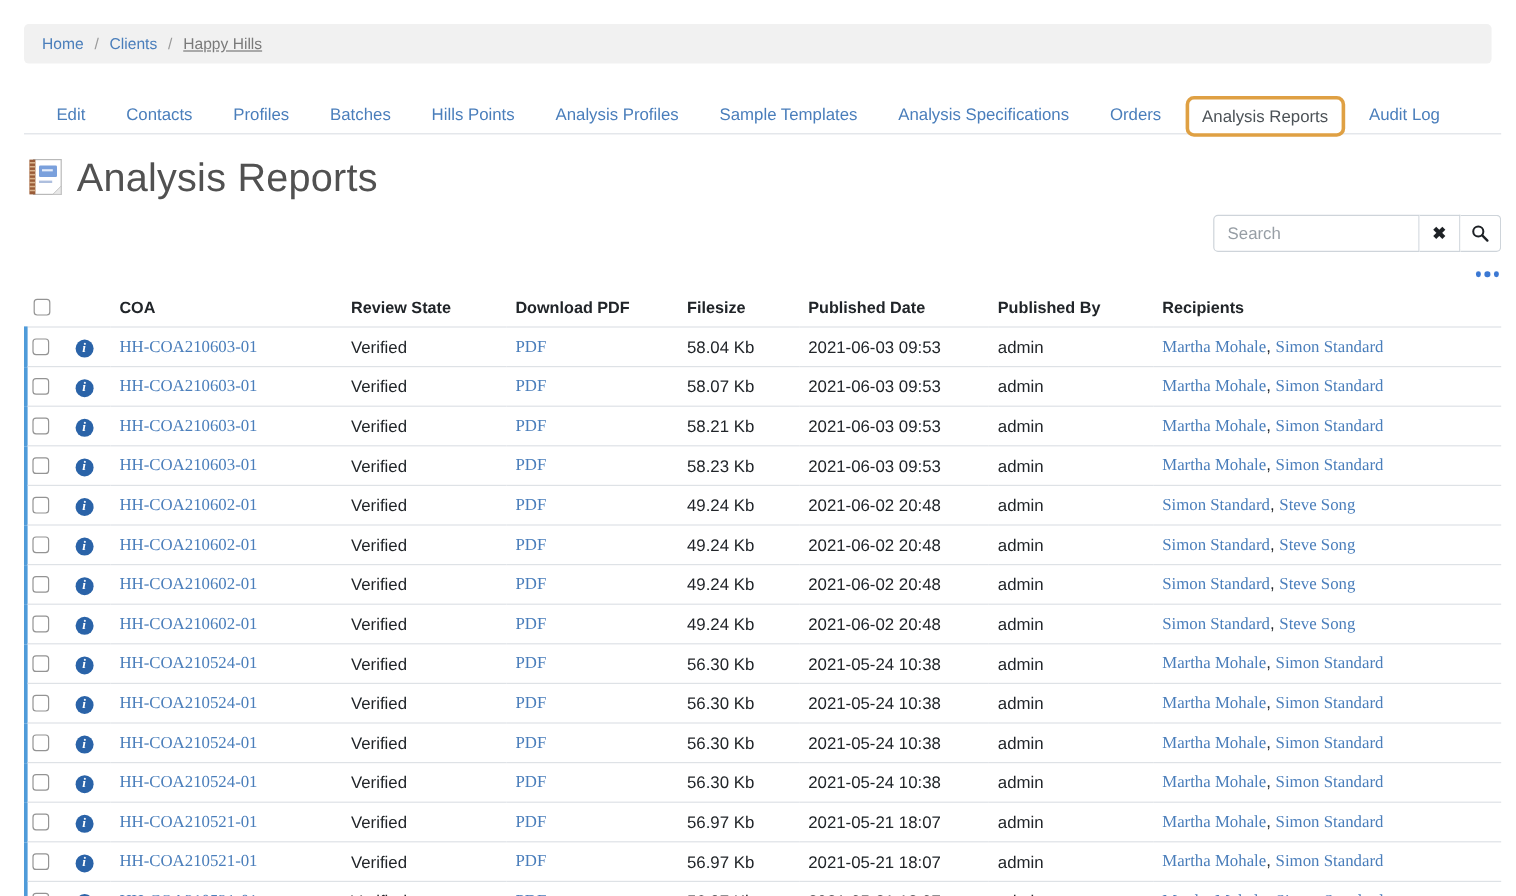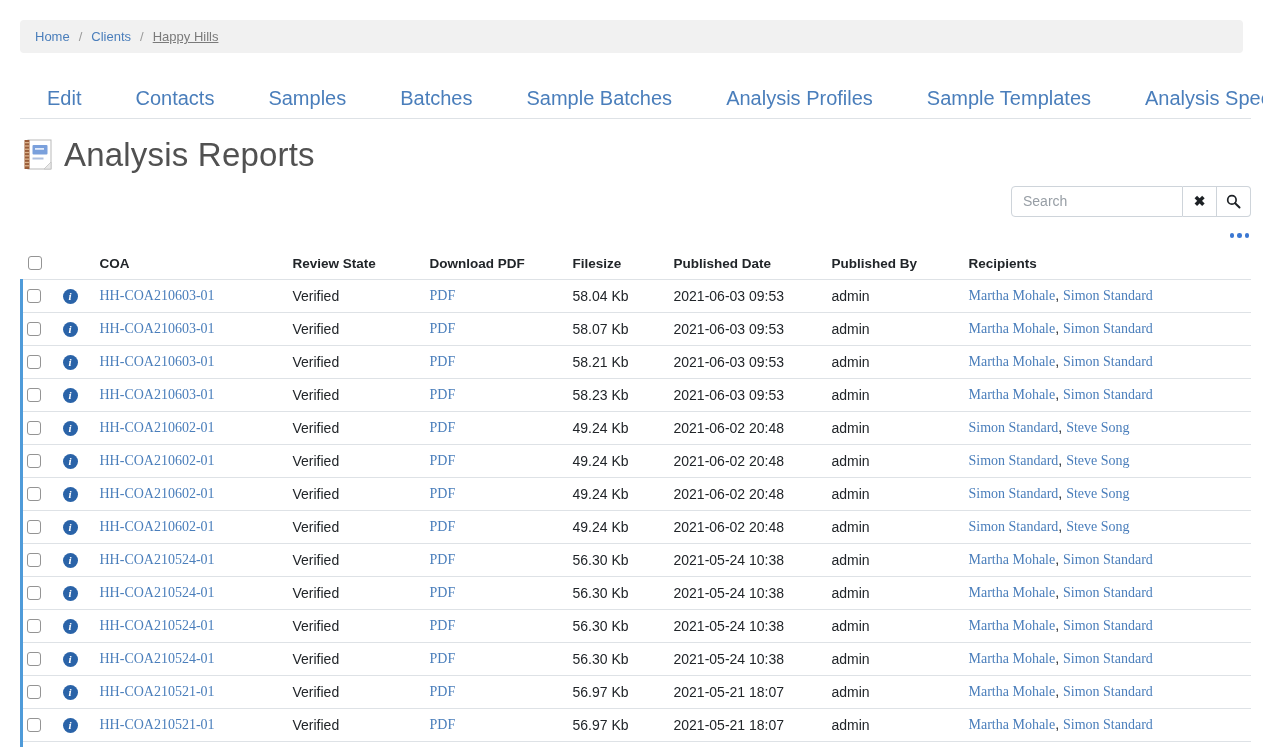--- a/index.html
+++ b/index.html
@@ -27,22 +27,21 @@
   .breadcrumb a { color: #4a7ebb; text-decoration: none; }
   .breadcrumb .sep { color: #9a9a9a; padding: 0 9px; }
   .breadcrumb .current { color: #7a7a7a; text-decoration: underline; }
 
   
   .tabs {
     margin-top: 26px;
     border-bottom: 1px solid #dee2e6;
     display: flex; align-items: flex-end;
     padding-left: 10px;
-    font-size: 20px;
-    gap: 20px;
+    font-size: 14px;
   }
   .tab {
     padding: 8px 17px;
     color: #4a7ebb;
     cursor: pointer;
     white-space: nowrap;
   }
   .tab.active {
     color: #4c5257;
     background: #fff;
@@ -165,23 +164,23 @@
       <a href="#">Home</a>
       <span class="sep">/</span>
       <a href="#">Clients</a>
       <span class="sep">/</span>
       <span class="current">Happy Hills</span>
     </nav>
 
   <nav class="tabs" id="tabs">
       <span class="tab">Edit</span>
       <span class="tab">Contacts</span>
-      <span class="tab">Samples</span>
+      <span class="tab">Profiles</span>
       <span class="tab">Batches</span>
-      <span class="tab">Sample Batches</span>
+      <span class="tab">Hills Points</span>
       <span class="tab">Analysis Profiles</span>
       <span class="tab">Sample Templates</span>
       <span class="tab">Analysis Specifications</span>
       <span class="tab">Orders</span>
       <span class="tab active">Analysis Reports</span>
       <span class="tab">Audit Log</span>
     </nav>
 
   <div class="title-row">
     <span style="display:inline-flex;">

